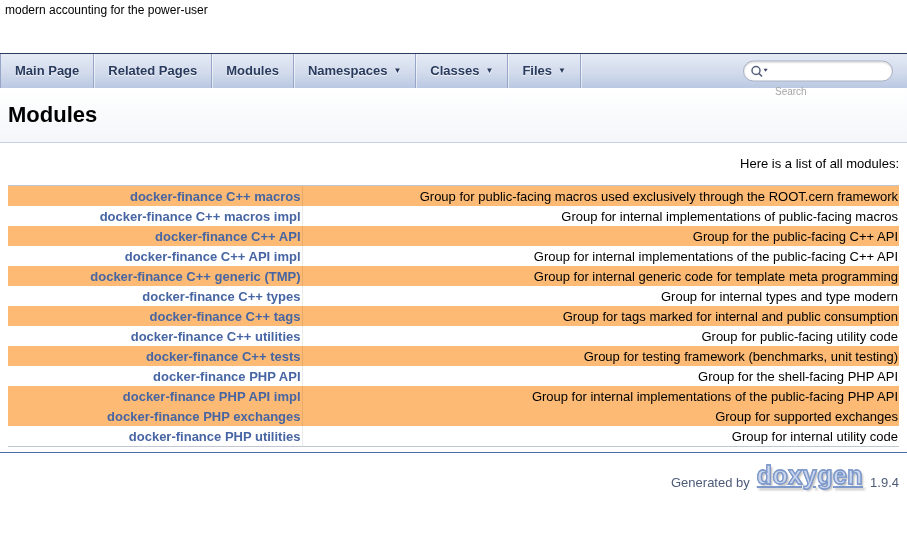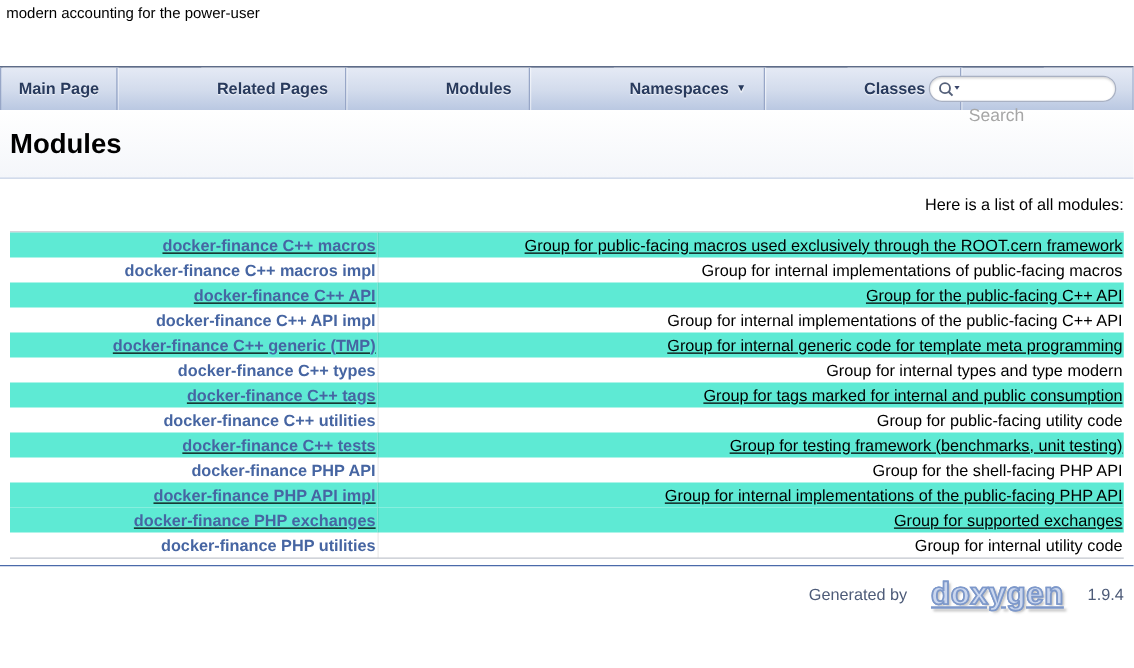--- a/index.html
+++ b/index.html
@@ -19,42 +19,41 @@
 
   
   .tabs {
     position:relative; height:35px;
     border-top:1px solid #2A3D61;
     background:linear-gradient(180deg,#E5EAF5 0%,#D2DBEC 55%,#BAC8E2 100%);
   }
   .tabs ul {
     list-style:none; margin:0; padding:0; display:flex; height:100%;
     border-left:1px solid #97A6C7;
-    justify-content:space-between;
   }
   .tabs li { border-right:1px solid #97A6C7; box-shadow:1px 0 0 rgba(255,255,255,0.55); }
   .tabs li a {
     display:block; height:100%; line-height:33px; padding:0 14px;
     font-size:13px; font-weight:bold; color:#283A5D; text-decoration:none;
     text-shadow:0 1px 1px rgba(255,255,255,0.9);
     white-space:nowrap;
   }
   .arrow { font-size:8px; margin-left:6px; vertical-align:2px; }
 
   #searchbox {
     position:absolute; right:14px; top:50%; transform:translateY(-50%);
     width:150px; height:21px; background:#fff;
     border:1px solid #A9B1C3; border-radius:11px;
     display:flex; align-items:center; padding:0 8px 0 6px;
     box-shadow:inset 0 1px 2px rgba(0,0,0,0.18);
   }
   #searchbox .mag { display:flex; align-items:center; margin-right:4px; flex:none; }
   #searchbox input {
     border:none; outline:none; background:transparent;
-    width:100%; font-size:14px; color:#737373;
+    width:100%; font-size:10px; color:#737373;
     font-family:"Liberation Sans", sans-serif;
     margin-top:40px;
   }
   #searchbox input::placeholder { color:#A6A6A6; }
 
   
   .headerband {
     background:linear-gradient(180deg,#FFFFFF 0%,#F4F6FA 100%);
     border-bottom:1px solid #C4CFE5;
     padding:14px 8px 15px 8px;
@@ -64,29 +63,29 @@
   
   .contents { margin:0 8px;text-align:right; }
   .intro { font-size:13px; margin:13px 0 14px 0; }
 
   .directory {
     border-top:1px solid #C2C6CE;
     border-bottom:1px solid #C2C6CE;
   }
   table.dirtable { width:100%; border-collapse:collapse; font-size:13px; }
   table.dirtable tr { height:20px; }
-  table.dirtable tr.odd { background:#5eead4;text-decoration:underline; }
+  table.dirtable tr.odd { background:#fdba74; }
   td.entry { width:294px; padding-left:16px; white-space:nowrap; }
   td.entry a { color:#4665A2; font-weight:bold; text-decoration:none; }
   td.desc { padding-left:6px; border-left:1px solid rgba(0,0,0,0.08); color:#000; }
 
   
   hr.footerline { border:none; border-top:1px solid #4A6AAA; margin:5px 0 0 0; }
   .footeraddr {
-    display:flex; justify-content:flex-end; align-items:center; gap:19px;
+    display:flex; justify-content:flex-end; align-items:flex-end; gap:7px;
     padding:8px 8px 0 0; font-size:13px; color:#4D5B78;margin-left:45px;
   }
   .doxylogo {
     font-size:25px; font-weight:bold; letter-spacing:0.5px;
     color:#CBD7EE;
     -webkit-text-stroke:1.3px #7D98CA;
     text-shadow:2px 2px 2px rgba(110,110,110,0.45);
     text-decoration:underline;
   }
 </style>

